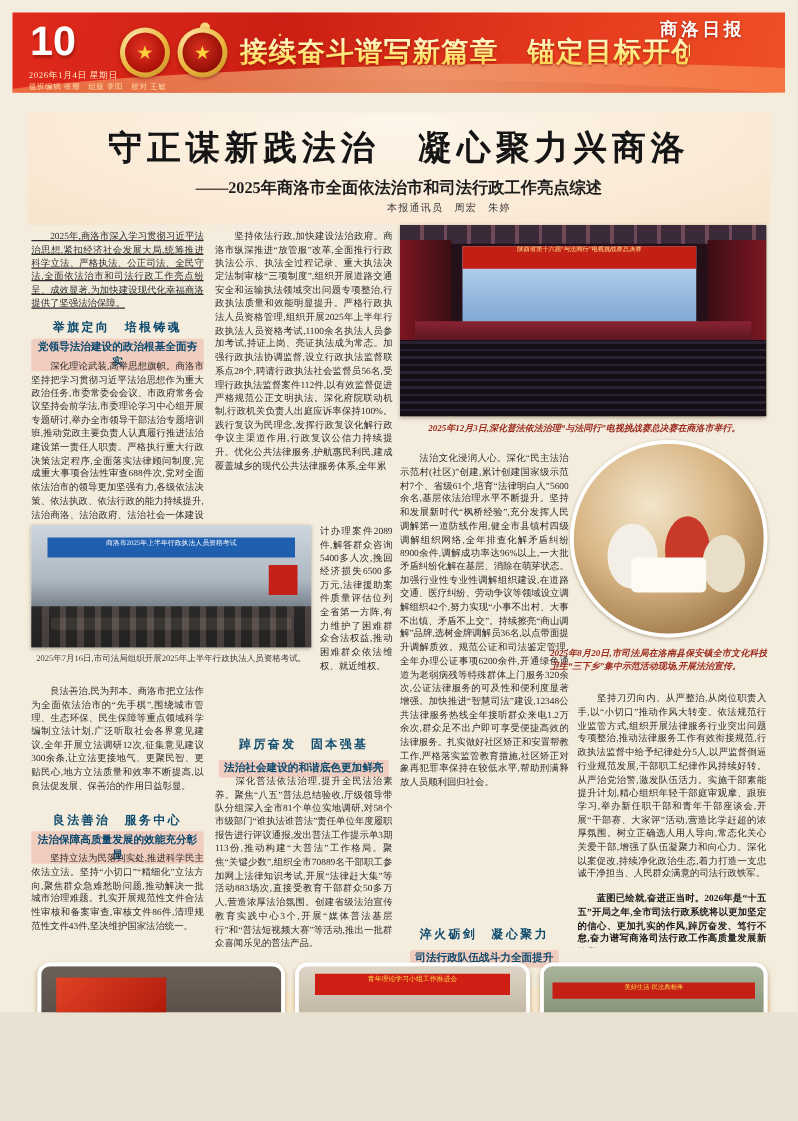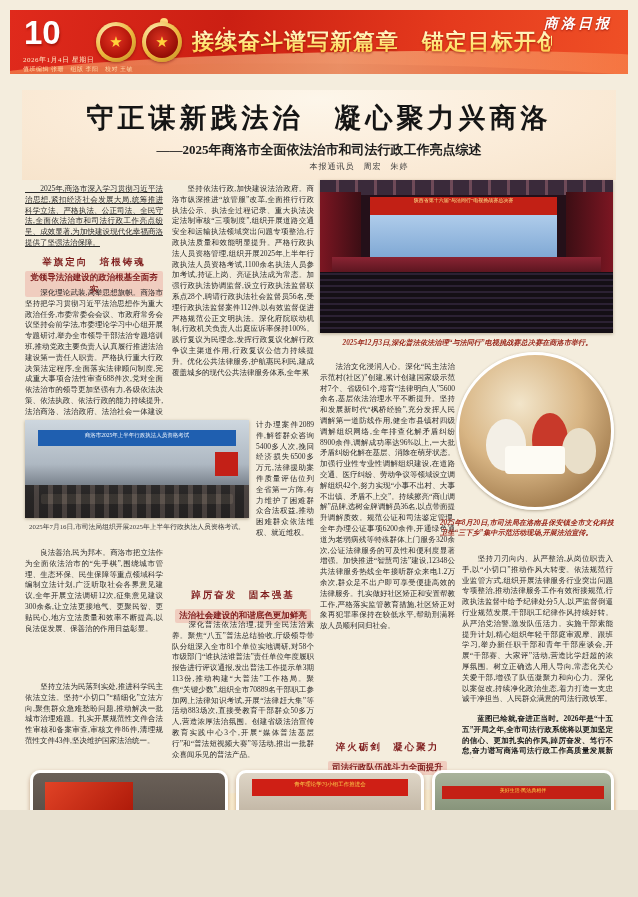--- a/index.html
+++ b/index.html
@@ -26,33 +26,33 @@
           box-shadow:0 1px 3px rgba(90,0,0,.5);}
   .emblem .inner{position:absolute;left:4px;top:4px;width:32px;height:32px;border-radius:50%;
           background:radial-gradient(circle at 45% 40%,#e33422,#a90f06 75%);
           display:flex;align-items:center;justify-content:center;color:#ffd23c;font-size:15px;}
   .emblem2 .inner{background:radial-gradient(circle at 45% 40%,#d9301f,#8f0c04 75%);}
   .slogan{left:182px;top:17px;width:360px;text-align:center;font-family:"Liberation Sans",sans-serif;
           font-weight:900;font-size:22px;letter-spacing:1px;color:#ffe884;
           background:linear-gradient(180deg,#fffbe2 5%,#ffe878 55%,#ffc43a 100%);
           -webkit-background-clip:text;background-clip:text;-webkit-text-fill-color:transparent;
           filter:drop-shadow(0 1px 1px rgba(130,15,0,.65));white-space:nowrap;}
-  .paperlogo{right:16px;top:5px;font-size:14px;color:#fff;font-style:italic;letter-spacing:3px;
+  .paperlogo{right:32px;top:5px;font-size:14px;color:#fff;letter-spacing:3px;
           text-shadow:0 1px 2px rgba(120,0,0,.6);font-weight:bold;}
   
   .headbox{left:22px;top:90px;width:594px;height:90px;
            background:radial-gradient(ellipse at 50% 10%,#fdf6ea 0%,#fbecd9 55%,#f7e4cc 100%);}
   .title{left:0;top:10px;width:100%;text-align:center;font-family:"Liberation Sans",sans-serif;
          font-weight:900;font-size:27px;color:#151515;letter-spacing:4px;}
   .subtitle{left:0;top:51px;width:100%;text-align:center;font-weight:bold;font-size:13px;color:#1d1d1d;}
   .byline{left:0;top:71px;width:100%;text-align:center;font-size:8px;color:#3a3a3a;letter-spacing:1px;margin-left:40px;}
   
   .bt{font-size:7.5px;line-height:1.44;text-align:justify;color:#2b2b2b;overflow:hidden;}
   .bt-bold{font-weight:bold;color:#1c1c1c;}
-  .sec{text-align:center;color:#7f1d1d;font-weight:bold;font-family:"Liberation Sans",sans-serif;}
+  .sec{text-align:center;color:#0c4a6e;font-weight:bold;font-family:"Liberation Sans",sans-serif;}
   .sec .l1{font-size:9.5px;letter-spacing:2px;margin-bottom:2px;}
   .sec .l2{font-size:8.5px;display:inline-block;padding:1px 4px;border-radius:2px;
            background:rgba(235,158,148,.40);}
   .cap-dark{font-size:6.8px;color:#3c3c3c;text-align:center;overflow:hidden;}
   .cap-red{font-size:7.2px;color:#9c2b1f;font-weight:bold;font-style:italic;text-align:center;overflow:hidden;}
   
   .photo{overflow:hidden;box-shadow:0 1px 3px rgba(60,40,10,.35);}
   .aud{background:#241019;}
   .aud-lights{left:0;top:0;width:100%;height:10%;
       background:repeating-linear-gradient(90deg,#3a2a3a 0 16px,#6e4a58 16px 19px);}
@@ -121,20 +121,24 @@
     <div class="abs byline">本报通讯员　周宏　朱婷</div>
   </div>
 
   <div class="abs bt" style="left:25px;top:184px;width:138px;height:70px;text-decoration:underline;">　　2025年,商洛市深入学习贯彻习近平法治思想,紧扣经济社会发展大局,统筹推进科学立法、严格执法、公正司法、全民守法,全面依法治市和司法行政工作亮点纷呈、成效显著,为加快建设现代化幸福商洛提供了坚强法治保障。</div>
   <div class="abs sec" style="left:25px;top:256px;width:138px;">
     <div class="l1">举旗定向　培根铸魂</div>
     <div><span class="l2">党领导法治建设的政治根基全面夯实</span></div>
   </div>
   <div class="abs bt" style="left:25px;top:288px;width:138px;height:128px;">　　深化理论武装,高举思想旗帜。商洛市坚持把学习贯彻习近平法治思想作为重大政治任务,市委常委会会议、市政府常务会议坚持会前学法,市委理论学习中心组开展专题研讨,举办全市领导干部法治专题培训班,推动党政主要负责人认真履行推进法治建设第一责任人职责。严格执行重大行政决策法定程序,全面落实法律顾问制度,完成重大事项合法性审查688件次,党对全面依法治市的领导更加坚强有力,各级依法决策、依法执政、依法行政的能力持续提升,法治商洛、法治政府、法治社会一体建设深入推进。</div>
   <div class="abs bt" style="left:25px;top:548px;width:138px;height:98px;">　　良法善治,民为邦本。商洛市把立法作为全面依法治市的“先手棋”,围绕城市管理、生态环保、民生保障等重点领域科学编制立法计划,广泛听取社会各界意见建议,全年开展立法调研12次,征集意见建议300余条,让立法更接地气、更聚民智、更贴民心,地方立法质量和效率不断提高,以良法促发展、保善治的作用日益彰显。</div>
+  <div class="abs sec" style="left:25px;top:650px;width:138px;">
+    <div class="l1">良法善治　服务中心</div>
+    <div><span class="l2">法治保障高质量发展的效能充分彰显</span></div>
+  </div>
   <div class="abs bt" style="left:25px;top:682px;width:138px;height:76px;">　　坚持立法为民落到实处,推进科学民主依法立法。坚持“小切口”“精细化”立法方向,聚焦群众急难愁盼问题,推动解决一批城市治理难题。扎实开展规范性文件合法性审核和备案审查,审核文件86件,清理规范性文件43件,坚决维护国家法治统一。</div>
 
   <div class="abs bt" style="left:172px;top:184px;width:142px;height:232px;">　　坚持依法行政,加快建设法治政府。商洛市纵深推进“放管服”改革,全面推行行政执法公示、执法全过程记录、重大执法决定法制审核“三项制度”,组织开展道路交通安全和运输执法领域突出问题专项整治,行政执法质量和效能明显提升。严格行政执法人员资格管理,组织开展2025年上半年行政执法人员资格考试,1100余名执法人员参加考试,持证上岗、亮证执法成为常态。加强行政执法协调监督,设立行政执法监督联系点28个,聘请行政执法社会监督员56名,受理行政执法监督案件112件,以有效监督促进严格规范公正文明执法。深化府院联动机制,行政机关负责人出庭应诉率保持100%。践行复议为民理念,发挥行政复议化解行政争议主渠道作用,行政复议公信力持续提升。优化公共法律服务,护航惠民利民,建成覆盖城乡的现代公共法律服务体系,全年累</div>
   <div class="abs bt" style="left:256px;top:420px;width:58px;height:164px;">计办理案件2089件,解答群众咨询5400多人次,挽回经济损失6500多万元,法律援助案件质量评估位列全省第一方阵,有力维护了困难群众合法权益,推动困难群众依法维权、就近维权。</div>
   <div class="abs sec" style="left:172px;top:589px;width:142px;">
     <div class="l1">踔厉奋发　固本强基</div>
     <div><span class="l2">法治社会建设的和谐底色更加鲜亮</span></div>
   </div>
   <div class="abs bt" style="left:172px;top:620px;width:142px;height:138px;">　　深化普法依法治理,提升全民法治素养。聚焦“八五”普法总结验收,厅级领导带队分组深入全市81个单位实地调研,对58个市级部门“谁执法谁普法”责任单位年度履职报告进行评议通报,发出普法工作提示单3期113份,推动构建“大普法”工作格局。聚焦“关键少数”,组织全市70889名干部职工参加网上法律知识考试,开展“法律赶大集”等活动883场次,直接受教育干部群众50多万人,营造浓厚法治氛围。创建省级法治宣传教育实践中心3个,开展“媒体普法基层行”和“普法短视频大赛”等活动,推出一批群众喜闻乐见的普法产品。</div>
 

